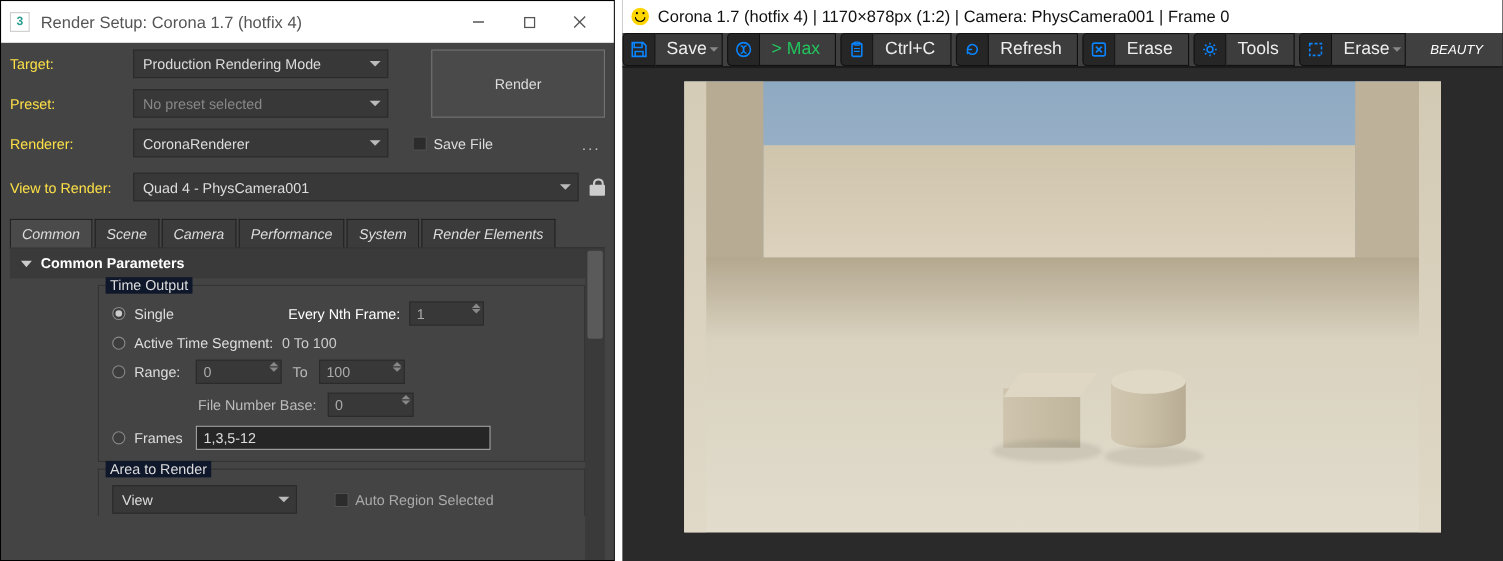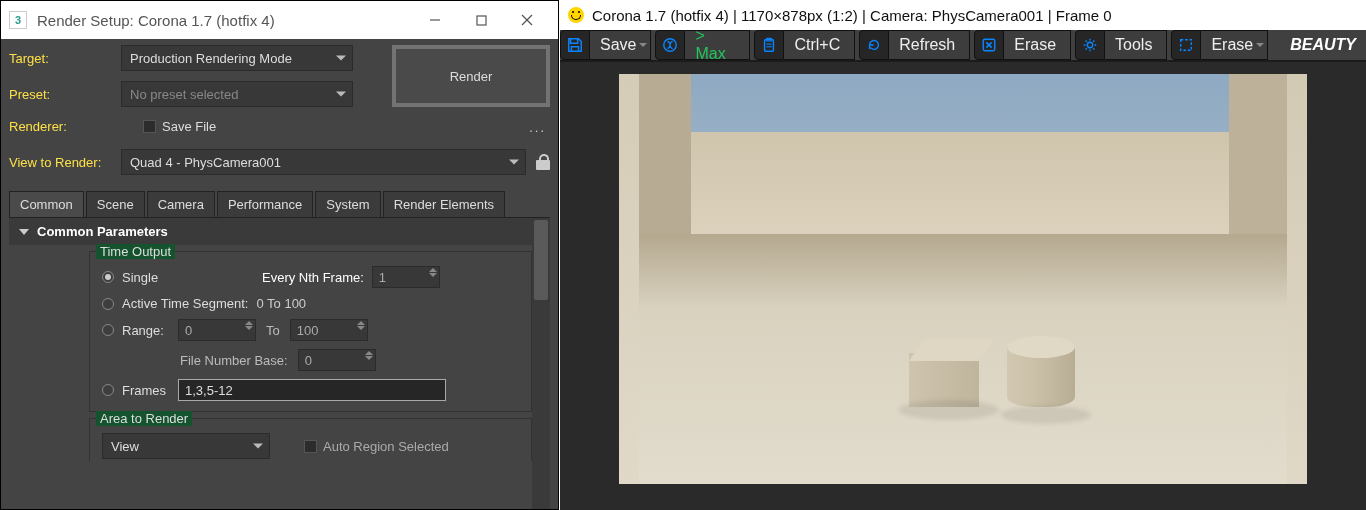--- a/index.html
+++ b/index.html
@@ -13,75 +13,75 @@
   .titlebar .winbtn { width: 46px; height: 38px; display: flex; align-items: center; justify-content: center; color: #666; }
   .titlebar svg { stroke: #555; }
 
   .rs-body { flex: 1; display: flex; flex-direction: column; padding: 6px 8px 0 8px; background: #444; overflow: hidden; position: relative; }
 
   .rs-row { display: flex; align-items: center; margin-bottom: 10px; }
   .rs-row .lbl { width: 112px; color: #fde047; }
   .dropdown { position: relative; height: 26px; background: #383838; border: 1px solid #2b2b2b; display: flex; align-items: center; padding: 0 8px; color: #ddd; flex: 1; }
   .dropdown.muted { color: #888; }
   .dropdown .chev { position: absolute; right: 6px; top: 50%; transform: translateY(-50%); width: 0; height: 0; border-left: 5px solid transparent; border-right: 5px solid transparent; border-top: 5px solid #bbb; }
-  .render-btn { width: 158px; height: 62px; background: #4a4a4a; border: 4px solid #737373; display: flex; align-items: center; justify-content: center; color: #ddd; margin-left: 12px; }
+  .render-btn { width: 158px; height: 62px; background: #4a4a4a; border: 1px solid #737373; display: flex; align-items: center; justify-content: center; color: #ddd; margin-left: 12px; }
 
   .top-controls { display: flex; }
   .top-controls .col { flex: 1; display: flex; flex-direction: column; }
   .top-controls .col .rs-row .dropdown { width: 232px; flex: 0 0 232px; }
 
   .checkbox { width: 13px; height: 13px; background: #2c2c2c; border: 1px solid #555; margin-right: 6px; display: inline-block; }
   .ellips { margin-left: auto; color: #ccc; letter-spacing: 2px; padding-right: 4px; display:flex; align-items:flex-end; height:18px;}
   .lock { width: 14px; height: 16px; margin-left: 10px; position: relative; }
   .lock::before { content:""; position:absolute; bottom:0; left:0; width:14px; height:10px; background:#ccc; border-radius:1px; }
   .lock::after { content:""; position:absolute; top:0; left:3px; width:6px; height:8px; border:2px solid #ccc; border-bottom:none; border-radius:6px 6px 0 0; }
 
   
   .tabs { display: flex; margin-top: 6px; border-bottom: 1px solid #222; }
-  .tab { padding: 5px 10px; background: #3b3b3b; border: 1px solid #222; border-bottom: none; margin-right: 2px; color: #ddd; font-size: 13px; }
+  .tab { padding: 5px 10px; background: #3b3b3b; border: 1px solid #222; border-bottom: none; margin-right: 2px; color: #ddd; font-size: 13px; font-style: italic; }
   .tab.active { background: #4a4a4a; }
 
   .panel { flex: 1; background: #444; border-top: none; overflow: hidden; position: relative; }
   .panel-header { display: flex; align-items: center; padding: 6px 10px; background: #3a3a3a; color: #fff; font-weight: bold; }
   .panel-header .tri { width: 0; height: 0; border-left: 5px solid transparent; border-right: 5px solid transparent; border-top: 6px solid #ccc; margin-right: 8px; }
   .panel-header .dots { margin-left: auto; color: #888; letter-spacing: 1px; font-size:10px;}
 
   .group { margin: 6px 18px 0 80px; border: 1px solid #333; padding: 6px 12px 10px; position: relative; }
   .group.no-bottom { border-bottom: none; }
-  .group .grplbl { position: absolute; top: -8px; left: 6px; background: #14532d; padding: 0 4px; color: #ddd; font-size: 13px;}
+  .group .grplbl { position: absolute; top: -8px; left: 6px; background: #0f172a; padding: 0 4px; color: #ddd; font-size: 13px;}
   .group .line { display: flex; align-items: center; margin-top: 8px; }
   .radio { width: 12px; height: 12px; border-radius: 50%; border: 1px solid #888; background: #3d3d3d; margin-right: 8px; flex-shrink: 0; display:flex; align-items:center; justify-content:center;}
   .radio.on::after { content:""; width:6px; height:6px; border-radius:50%; background:#ccc; }
   .spin { height: 22px; background: #383838; border: 1px solid #2b2b2b; color: #aaa; display: flex; align-items: center; padding: 0 6px; position: relative; }
   .spin .arrows { position:absolute; right:2px; top:1px; display:flex; flex-direction:column; gap:1px;}
   .spin .aup, .spin .adn { width:0;height:0;border-left:4px solid transparent;border-right:4px solid transparent;}
   .spin .aup{border-bottom:4px solid #888;} .spin .adn{border-top:4px solid #888;}
   .txt { height: 22px; background: #262626; border: 1px solid #a9a9a9; color: #ddd; display: flex; align-items: center; padding: 0 6px; }
 
   .vscroll { position: absolute; right: 0; top: 0; bottom: 0; width: 18px; background: #3a3a3a; }
   .vscroll .thumb { position: absolute; left: 2px; right: 2px; top: 2px; height: 80px; background: #5a5a5a; border-radius: 2px; }
 
   
-  .vfb { flex: 1; display: flex; flex-direction: column; background: #2a2a2a; border-left: 1px solid #ffffff; }
+  .vfb { flex: 1; display: flex; flex-direction: column; background: #2a2a2a; border-left: 7px solid #ffffff; }
   .vfb-title { height: 30px; background: #fff; display: flex; align-items: center; padding: 0 8px; color: #111; font-size: 15px; }
   .vfb-title .smile { width:16px;height:16px;margin-right:8px;border-radius:50%;background:#ffd500;position:relative; }
   .vfb-title .smile::before{content:"";position:absolute;left:4px;top:4px;width:2px;height:2px;background:#000;border-radius:50%;}
   .vfb-title .smile::after{content:"";position:absolute;right:4px;top:4px;width:2px;height:2px;background:#000;border-radius:50%;}
   .vfb-title .mouth{position:absolute;left:3px;bottom:3px;width:10px;height:5px;border:1.5px solid #000;border-top:none;border-radius:0 0 10px 10px;}
 
   .vfb-toolbar { height: 32px; background: #404040; display: flex; align-items: stretch; border-bottom: 2px solid #1b1b1b; }
   .tbtn-grp { display: flex; align-items: stretch; margin-right: 4px; }
   .tbtn { display: flex; align-items: center; padding: 0 6px; }
   .tbtn.icon { width: 30px; justify-content: center; background: #262626; border: 1px solid #111; }
   .tbtn.icon.first { border-radius: 4px 0 0 4px; }
   .tbtn.label { background: #3d3d3d; border: 1px solid #111; border-left: none; color: #eee; padding: 0 14px 0 10px; position: relative; }
   .tbtn.disabled { color: #22c55e; }
   .tbtn.label .split { position:absolute; right:3px; top:50%; transform:translateY(-50%); width:0;height:0;border-left:4px solid transparent;border-right:4px solid transparent;border-top:4px solid #888;}
   .vfb-toolbar svg { display:block; }
-  .pass { margin-left: 8px; display:flex; align-items:center; font-style: italic; font-weight: bold; color: #fff; font-size: 16px; padding:10px 10px;}
+  .pass { margin-left: 8px; display:flex; align-items:center; font-style: italic; font-weight: normal; color: #fff; font-size: 12px; padding:10px 10px;}
 
   .vfb-view { flex: 1; background: #2a2a2a; display: flex; align-items: flex-start; justify-content: center; overflow: hidden; }
   .render-img { width: 688px; height: 410px; margin-top: 12px; position: relative; background: linear-gradient(#9fb5c8 0%, #a9bccb 45%, #c9c6bb 45%, #d8d3c4 100%); overflow: hidden; }
   .sky { position:absolute; left:0; right:0; top:0; height:170px; background: linear-gradient(#8ea9c2, #a6bbcc); }
   .floor { position:absolute; left:0; right:0; top:160px; bottom:0; background: linear-gradient(#b4a88f 0%, #d9d2bf 30%, #e2dccd 100%); }
   .wall-back { position:absolute; left:72px; right:78px; top:58px; height:108px; background: linear-gradient(#cfc4ac, #ddd3be); }
   .wall-left { position:absolute; left:0; top:0; bottom:0; width:72px; background:#b7ab93; transform: skewY(38deg); transform-origin: top right; }
   .wall-right{ position:absolute; right:0; top:0; bottom:0; width:78px; background:#bdb19a; transform: skewY(-38deg); transform-origin: top left; }
   .wall-left-front{position:absolute;left:0;top:0;width:20px;height:100%;background:linear-gradient(#d5ccb7,#e0d9c8);}
   .wall-right-front{position:absolute;right:0;top:0;width:20px;height:100%;background:linear-gradient(#d3cab4,#dfd8c6);}
@@ -138,20 +138,24 @@
           </div>
         </div>
       </div>
       <div class="render-btn">
           <span>Render</span>
         </div>
     </div>
 
     <div class="rs-row">
       <div class="lbl">Renderer:</div>
+      <div class="dropdown" style="flex:0 0 232px">
+        <span>CoronaRenderer</span>
+          <span class="chev"></span>
+      </div>
       <span class="checkbox" style="margin-left:22px"></span>
       <span>Save File</span>
       <span class="ellips">...</span>
     </div>
 
     <div class="rs-row" style="margin-top:4px">
       <div class="lbl" style="width:112px">View to Render:</div>
       <div class="dropdown" style="flex:1">
         <span>Quad 4 - PhysCamera001</span>
           <span class="chev"></span>

